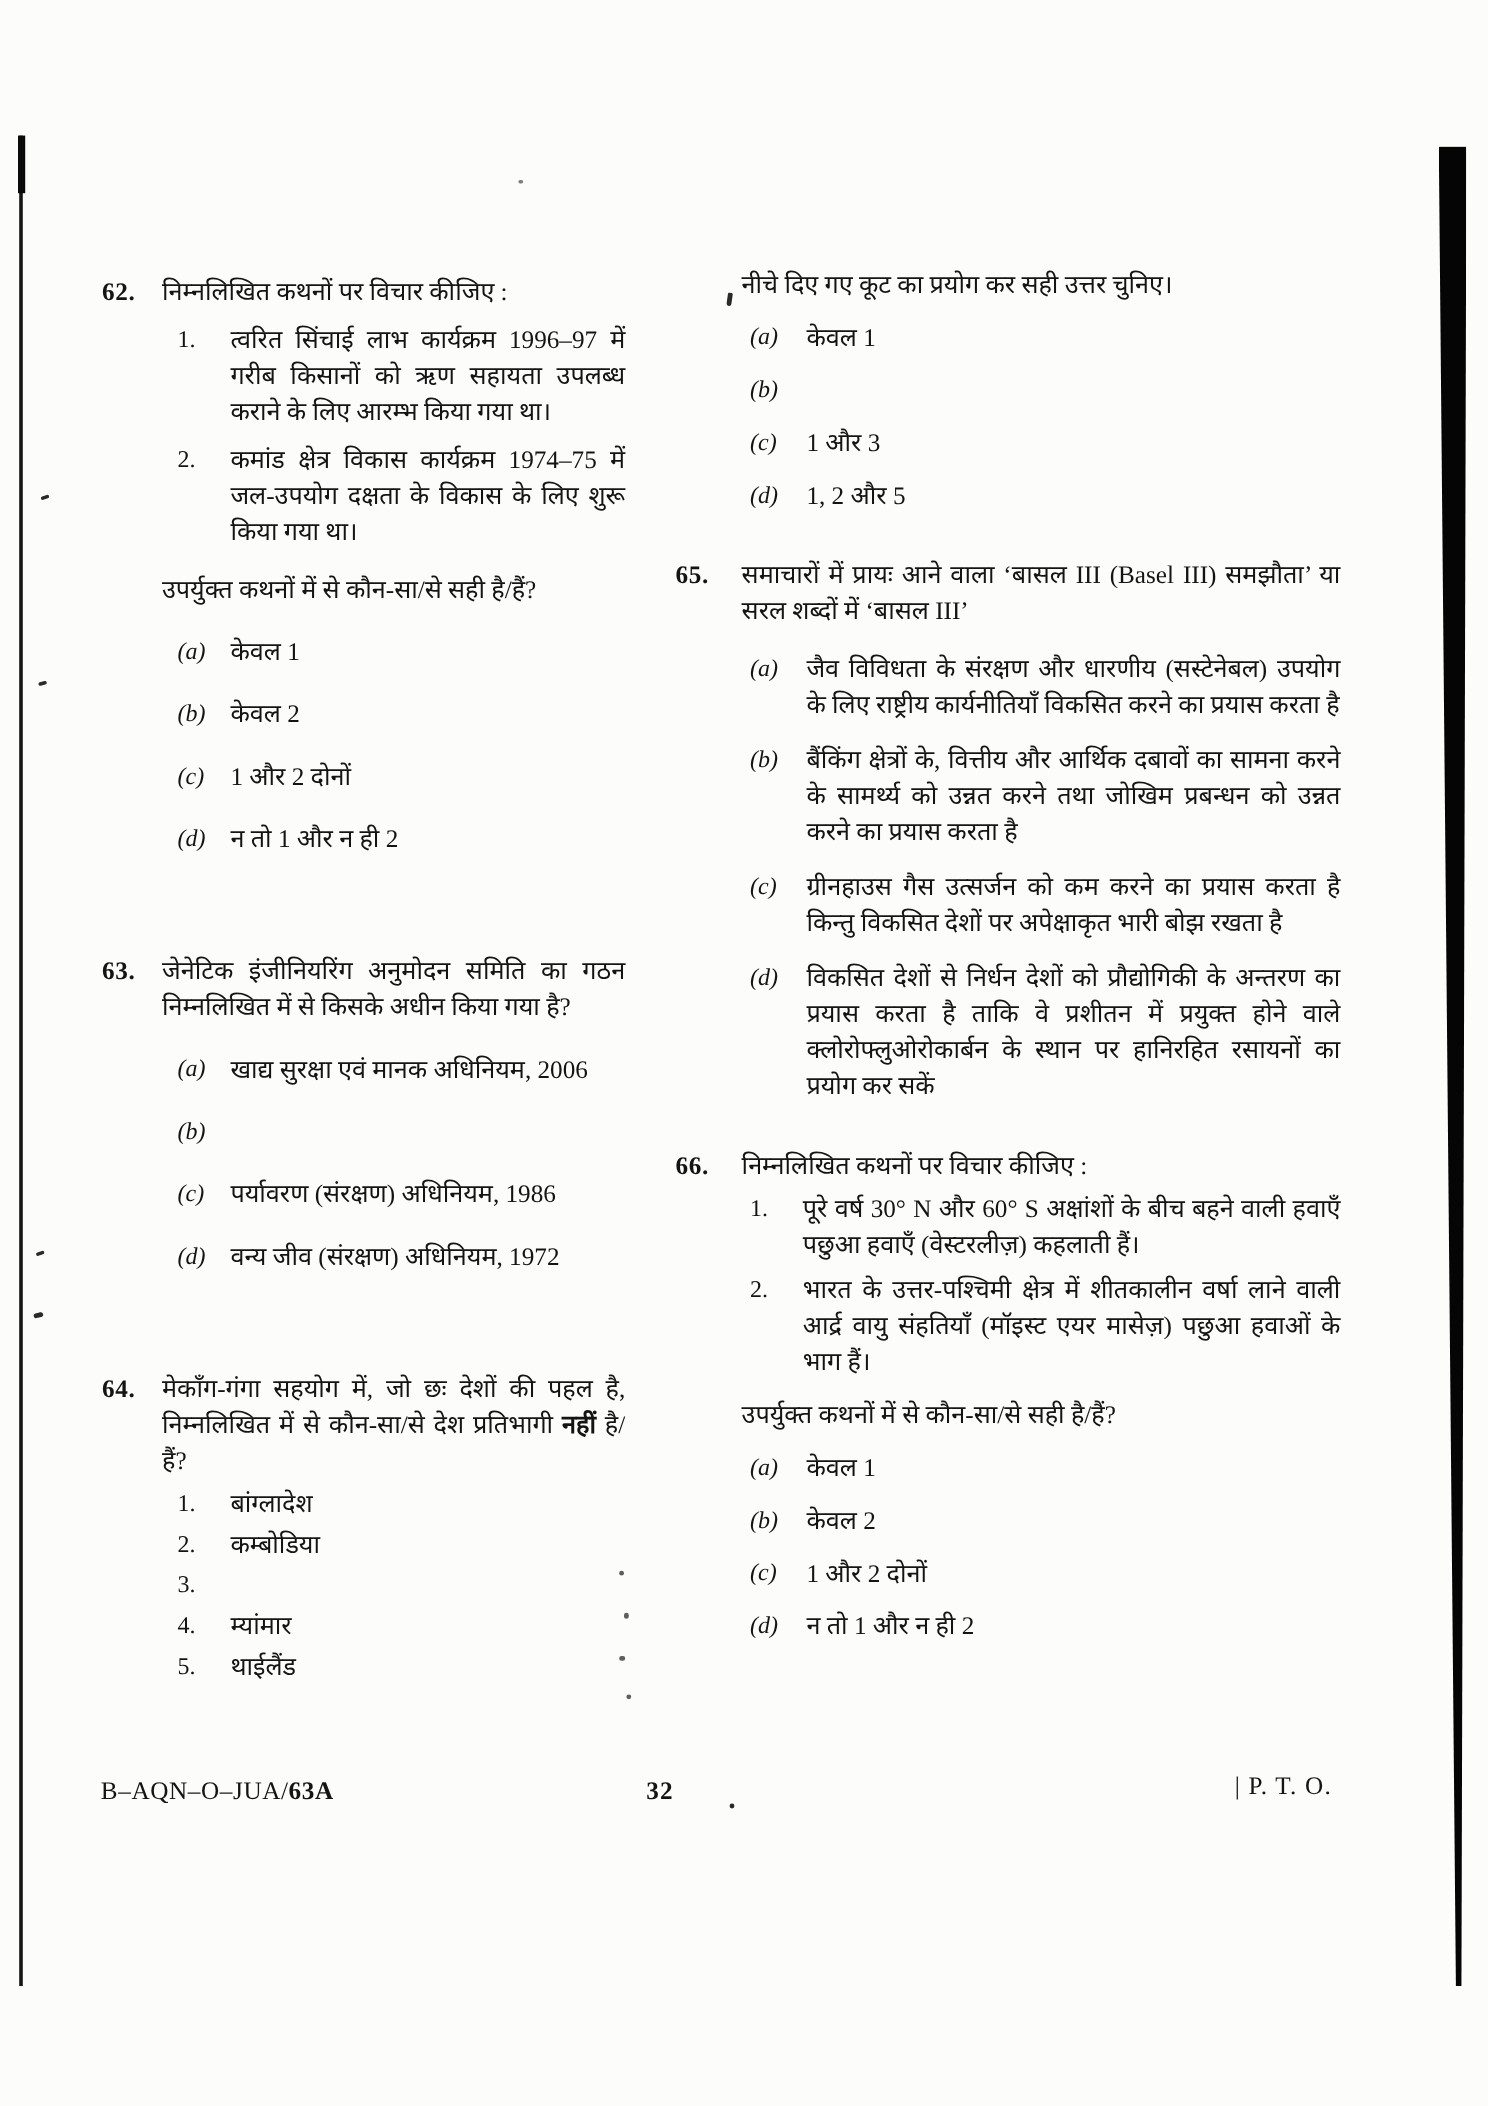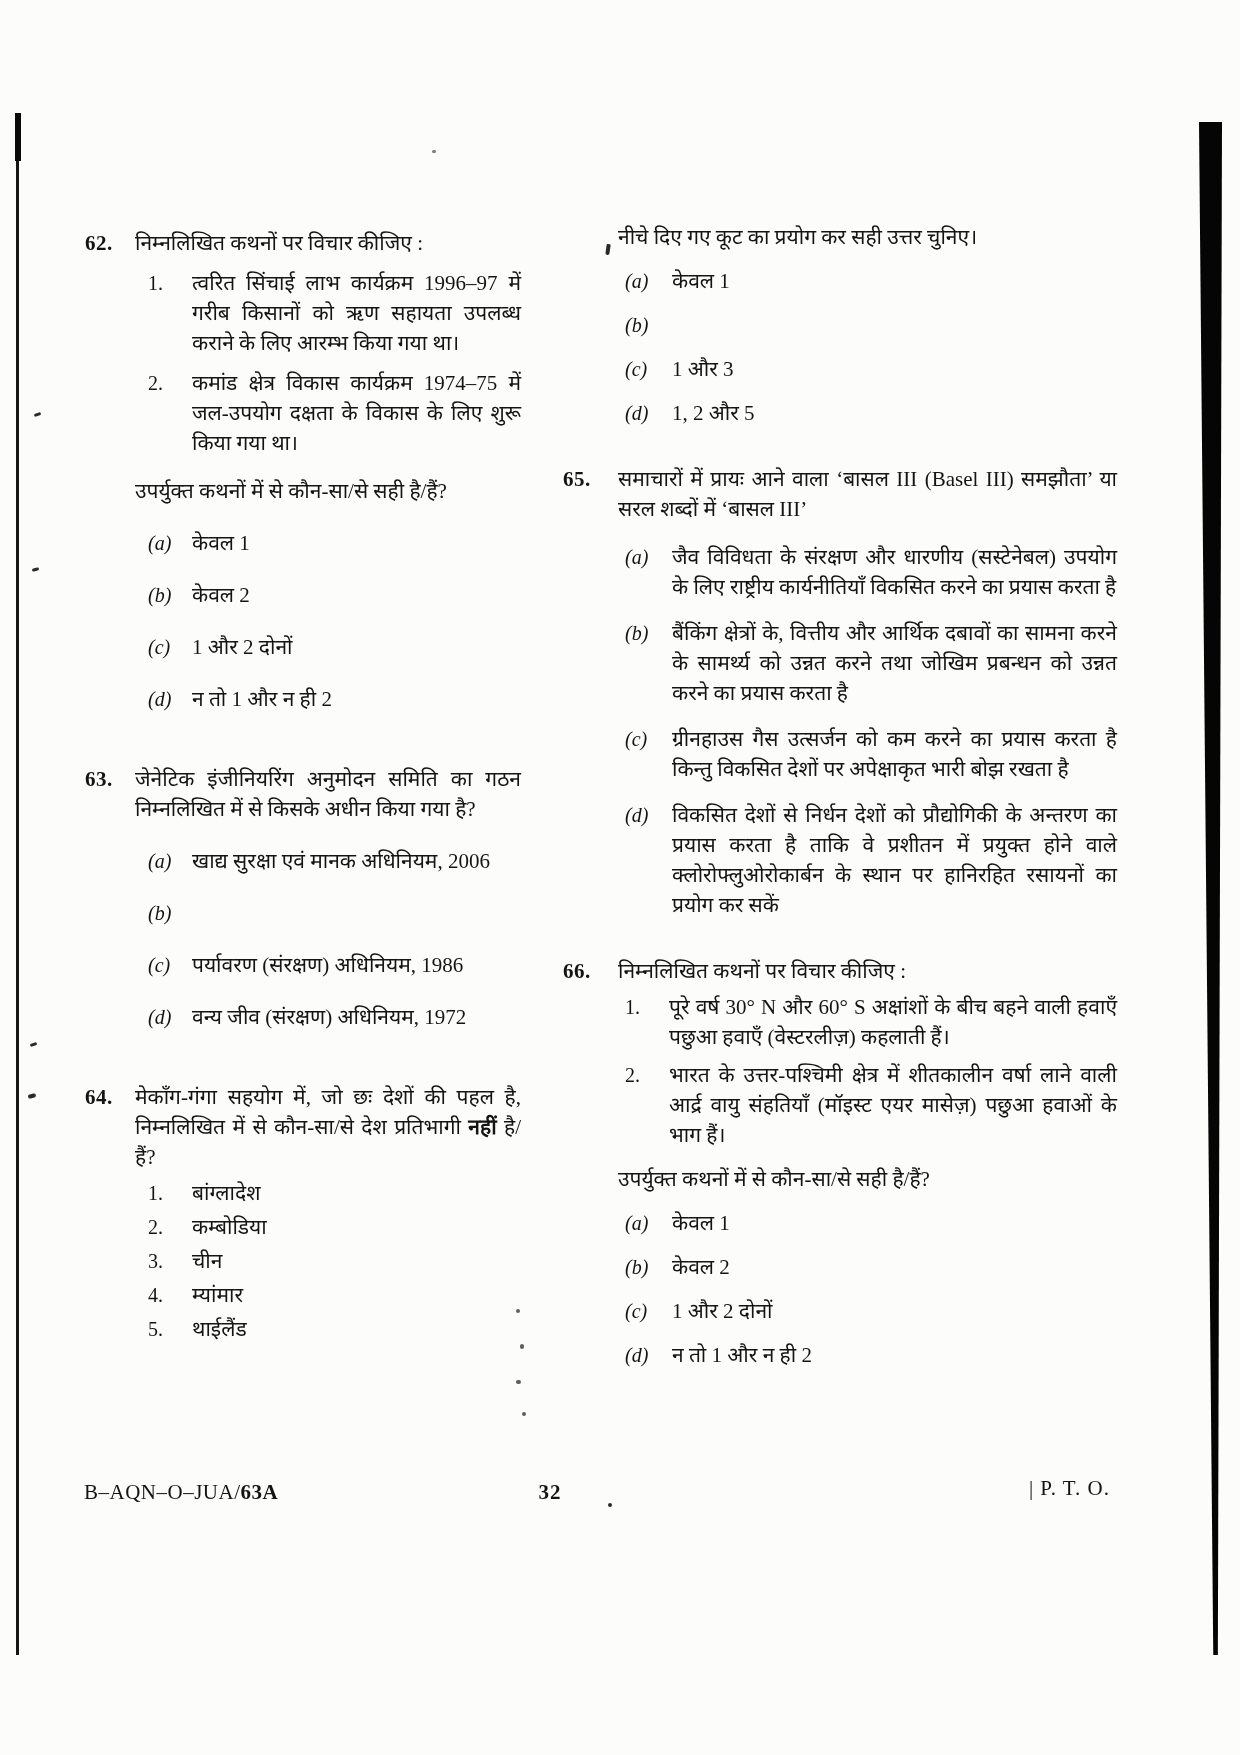--- a/index.html
+++ b/index.html
@@ -34,21 +34,21 @@
   .col-right .opt .olabel{flex:0 0 47px;}
   .opt .otext{flex:1;font-size:21px;line-height:30px;text-align:justify;}
   .opt-tight{margin-top:14px;}
 
   .list-item{display:flex;padding-left:13px;margin-top:4px;}
   .list-item .snum{line-height:30px;}
   .list-item .stext{line-height:30px;text-align:left;}
 
   .emph{font-weight:bold;}
 
-  .q-gap{margin-top:50px;}
+  .q-gap{margin-top:80px;}
   .q-gap-sm{margin-top:36px;}
 
   
   .footer{position:absolute;left:0;top:1480px;width:1240px;height:34px;font-size:21px;}
   .footer-code{position:absolute;left:84px;top:0;letter-spacing:.5px;}
   .footer-code .bold{font-weight:bold;}
   .footer-page{position:absolute;left:500px;top:0;width:100px;text-align:center;font-weight:bold;letter-spacing:1px;}
   .footer-pto{position:absolute;right:130px;top:-4px;letter-spacing:1px;}
 
   
@@ -146,21 +146,20 @@
       <div class="list-item">
         <div class="snum">1.</div>
         <div class="stext">बांग्लादेश</div>
       </div>
       <div class="list-item">
         <div class="snum">2.</div>
         <div class="stext">कम्बोडिया</div>
       </div>
       <div class="list-item">
         <div class="snum">3.</div>
-        <div class="stext">चीन</div>
       </div>
       <div class="list-item">
         <div class="snum">4.</div>
         <div class="stext">म्यांमार</div>
       </div>
       <div class="list-item">
         <div class="snum">5.</div>
         <div class="stext">थाईलैंड</div>
       </div>
     </div>

